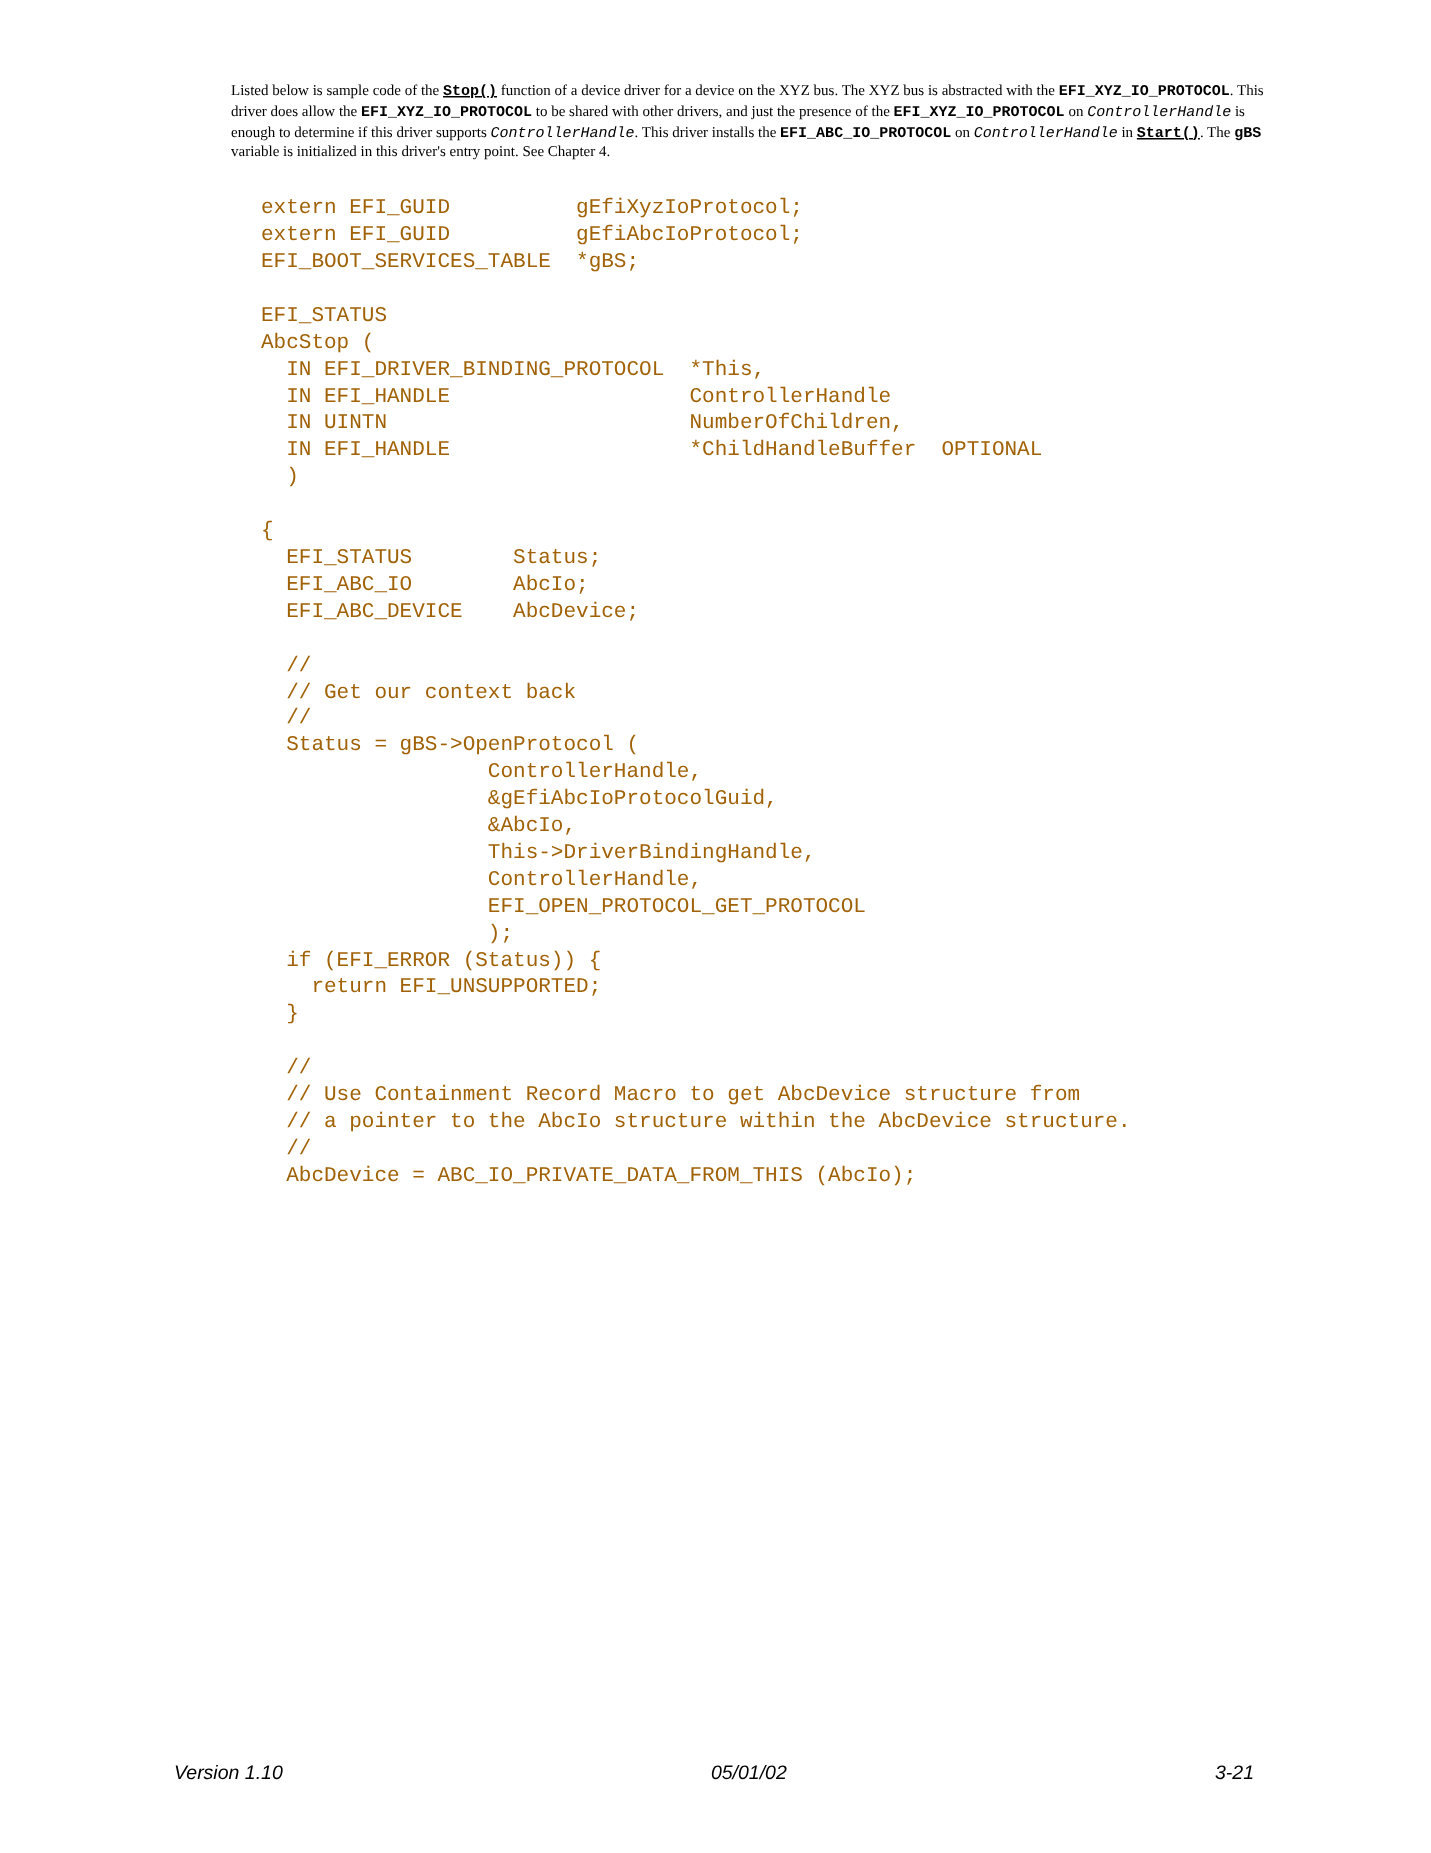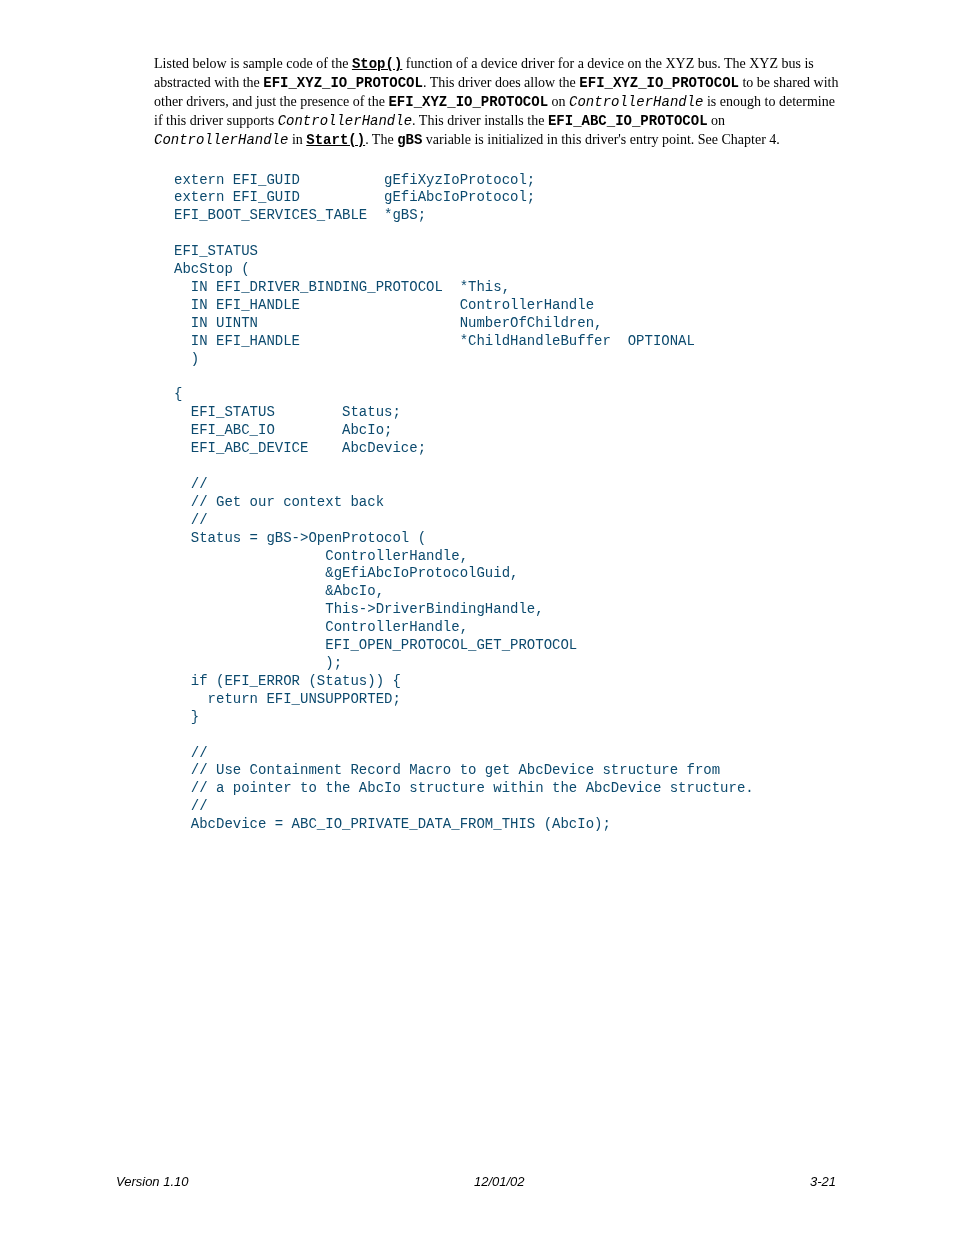--- a/index.html
+++ b/index.html
@@ -29,21 +29,21 @@
     margin-left: -6px;
   }
   .logo sub {
     font-size: 11px;
     vertical-align: baseline;
     position: relative;
     top: -2px;
     left: -2px;
   }
   .body-text {
-    font-size: 14px;
+    font-size: 10px;
     line-height: 1.28;
     margin-left: 36px;
     margin-right: -10px;
   }
   .body-text p {
     margin: 0 0 4px 0;
   }
   .mono-bold {
     font-family: 'Courier New', Courier, monospace;
     font-weight: bold;
@@ -59,21 +59,21 @@
     font-family: 'Courier New', Courier, monospace;
     font-style: italic;
   }
   .code {
     font-family: 'Courier New', Courier, monospace;
     font-size: 14px;
     white-space: pre;
     line-height: 1.28;
     margin-top: 22px;
     margin-left: 56px;
-    color: #0c4a6e;
+    color: #a16207;
   }
   .footer {
     position: absolute;
     bottom: 46px;
     left: 116px;
     right: 118px;
     font-family: Arial, Helvetica, sans-serif;
     font-size: 13px;
     display: flex;
     justify-content: space-between;
@@ -125,17 +125,17 @@
   }
 
   //
   // Use Containment Record Macro to get AbcDevice structure from
   // a pointer to the AbcIo structure within the AbcDevice structure.
   //
   AbcDevice = ABC_IO_PRIVATE_DATA_FROM_THIS (AbcIo);</div>
 
   <div class="footer">
     <span>Version 1.10</span>
-    <span>12/01/02</span>
+    <span>05/01/02</span>
     <span>3-21</span>
   </div>
 
 </div>
 
 </body></html>

